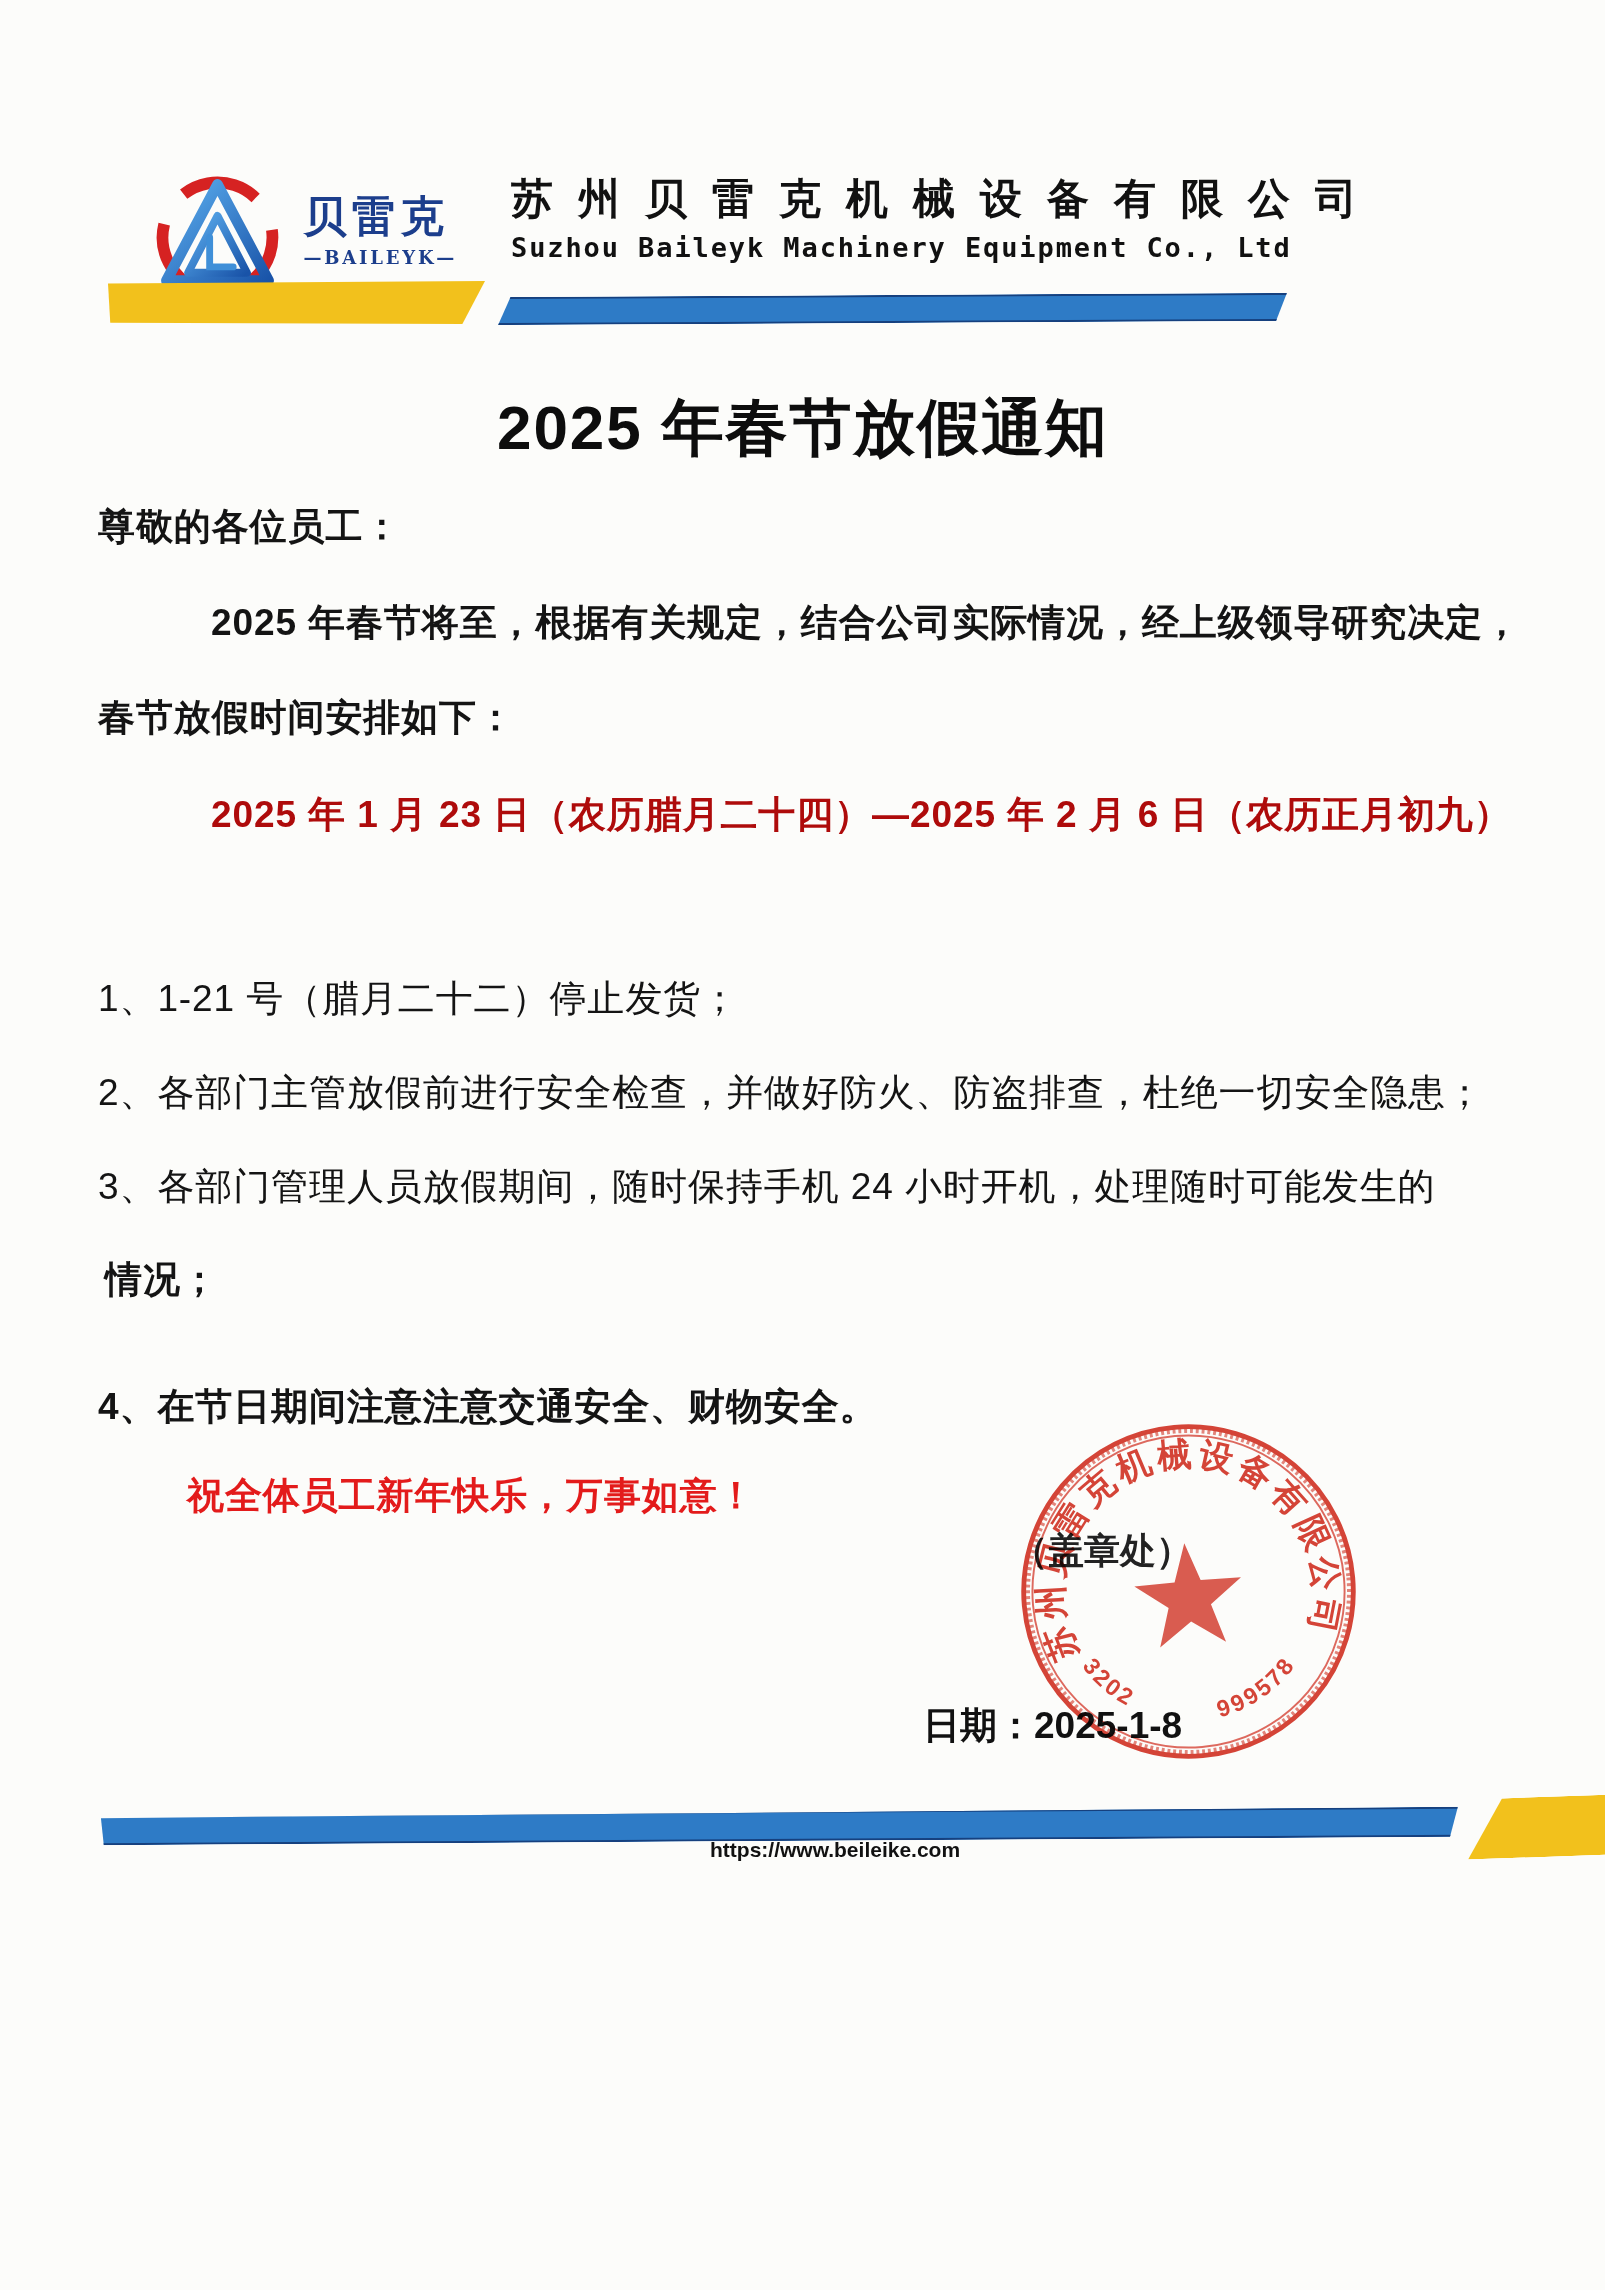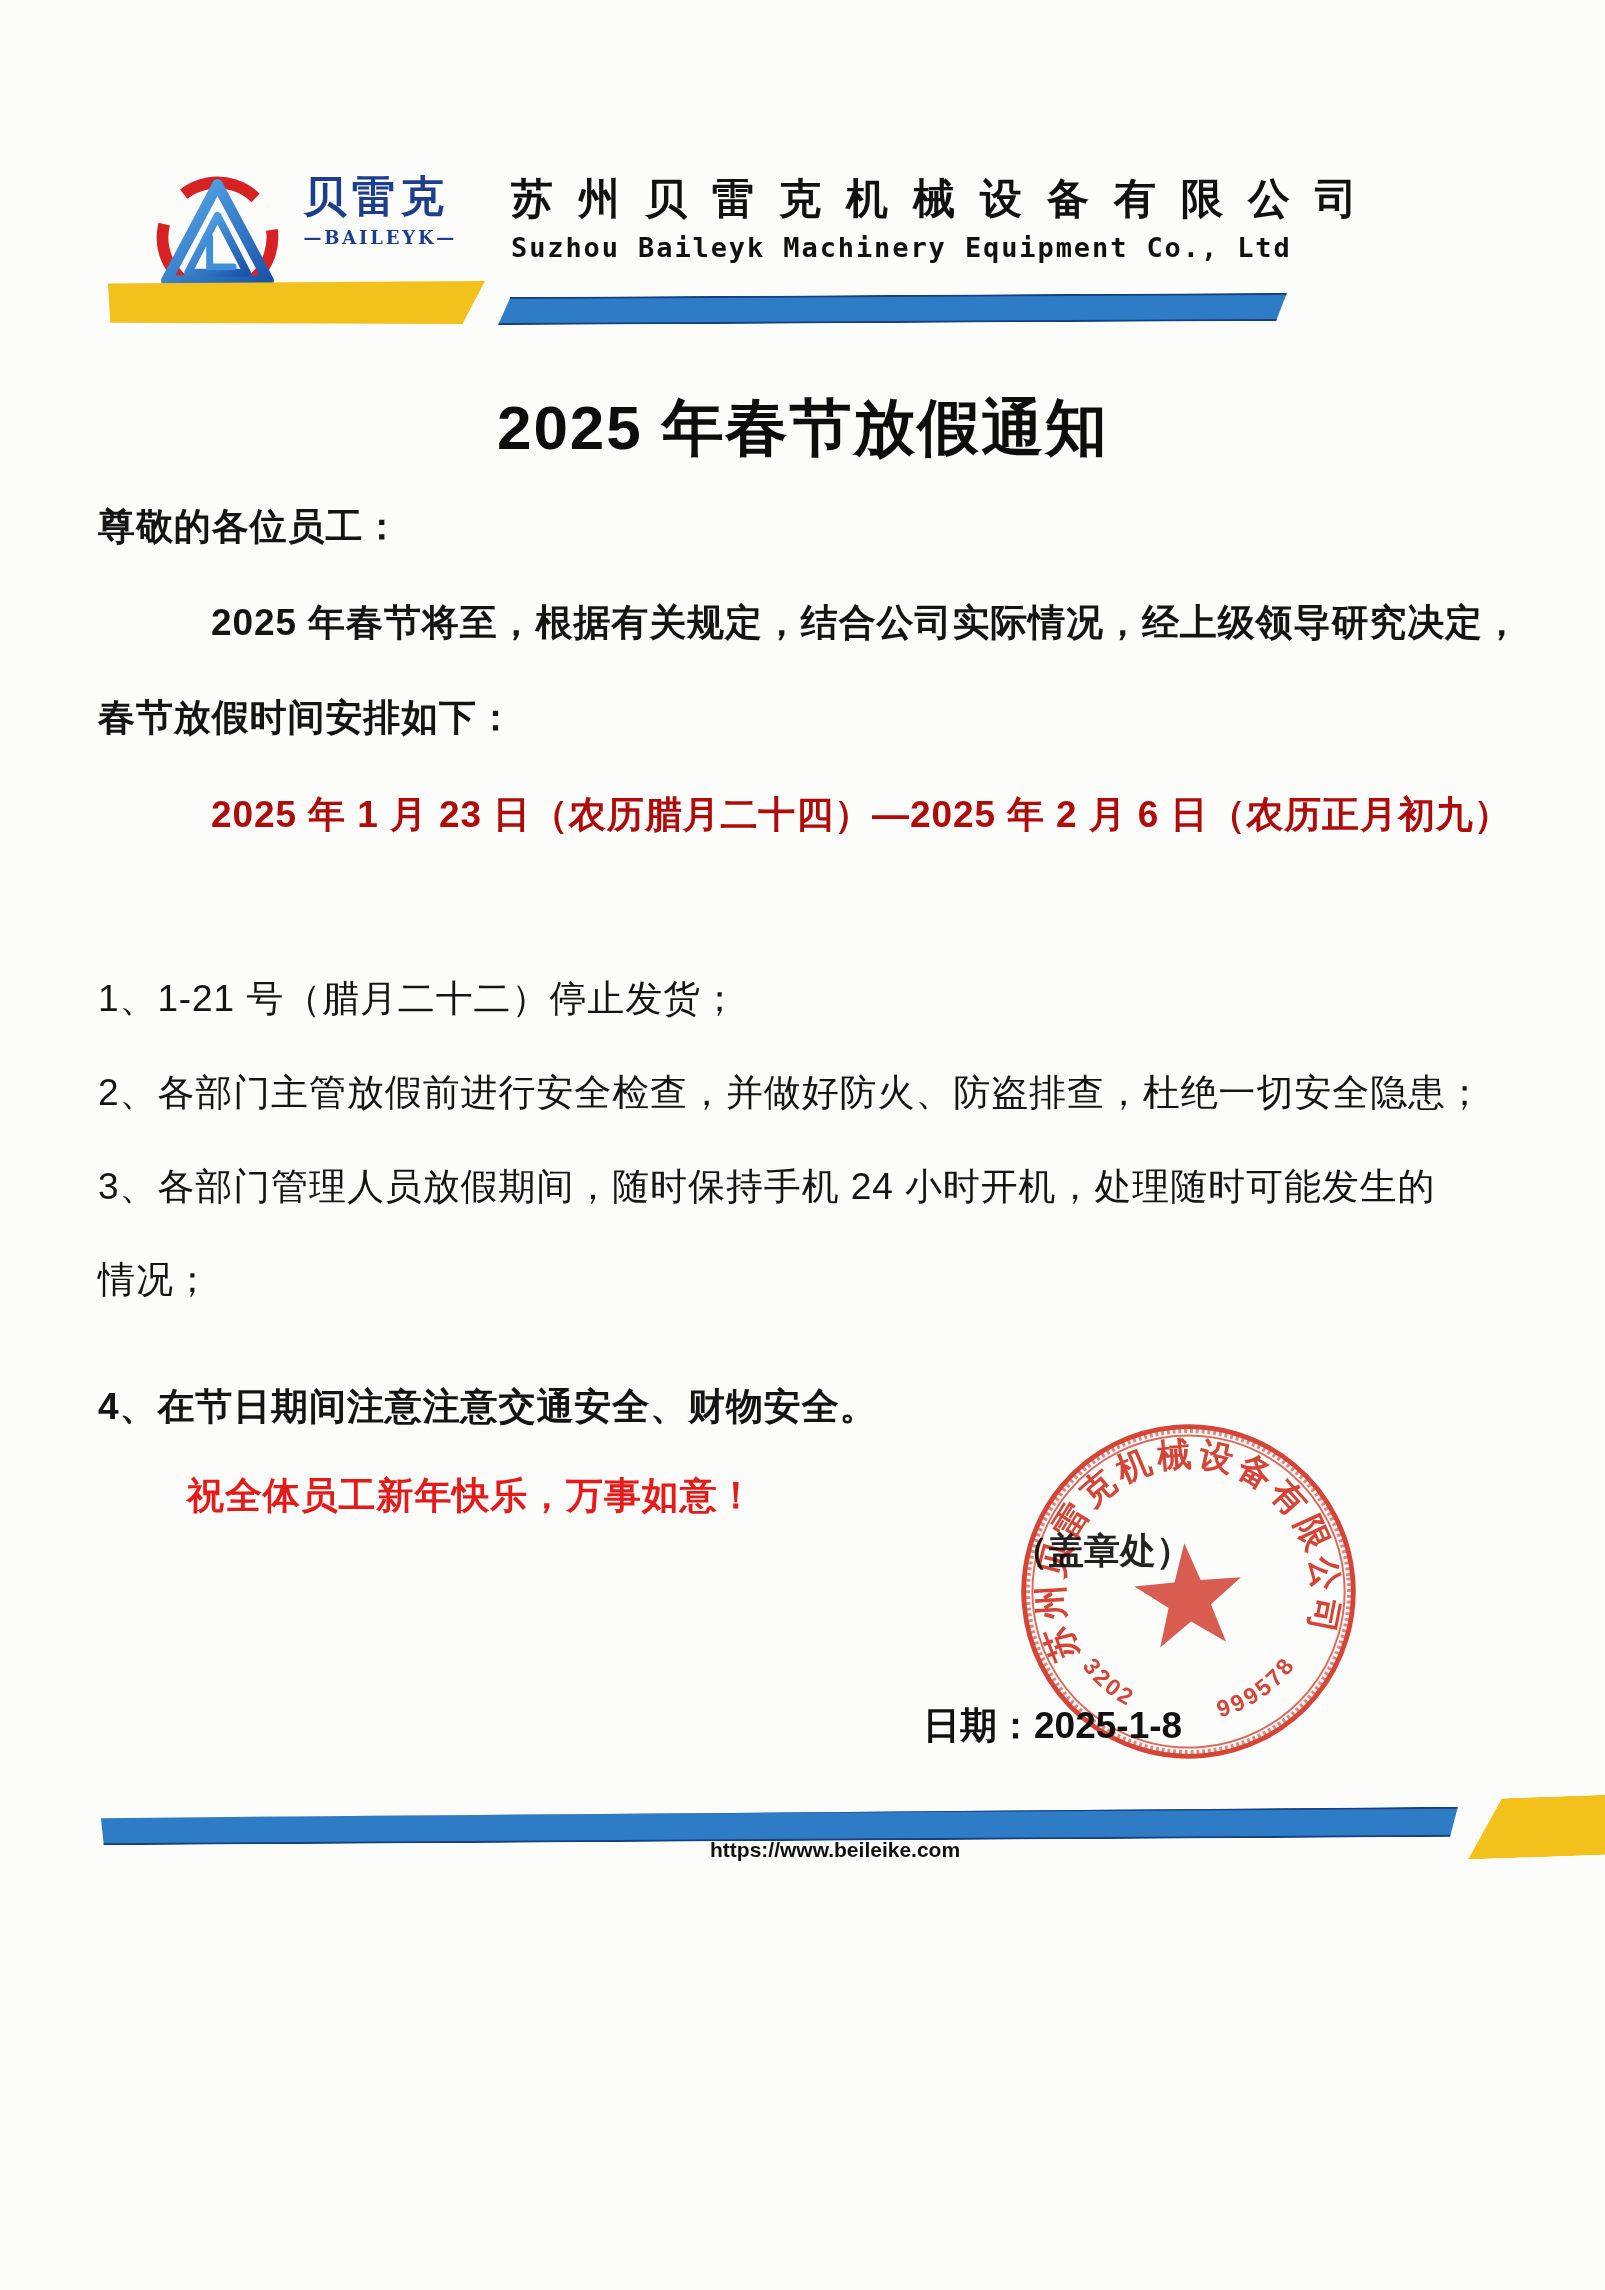--- a/index.html
+++ b/index.html
@@ -10,21 +10,21 @@
   }
   .page{
     position:relative;width:1606px;height:2291px;
     background:#fcfcfa;overflow:hidden;
     color:#141414;
   }
 
   
   .logo-block{position:absolute;left:139px;top:157px;display:flex;align-items:flex-start;}
   .logo-icon{width:157px;height:157px;}
-  .logo-text-col{margin-left:7.5px;margin-top:18px;}
+  .logo-text-col{margin-left:7.5px;margin-top:38px;}
   .logo-cn{font-size:43px;font-weight:800;color:#1c3e8c;letter-spacing:5.6px;line-height:1;}
   .logo-en{font-size:18px;font-weight:700;color:#1c3e8c;letter-spacing:2.8px;margin-top:9.4px;font-family:"DejaVu Serif","Liberation Serif",serif;}
 
   .company-block{position:absolute;left:511px;top:176px;white-space:nowrap;}
   .company-cn{font-size:42px;font-weight:900;letter-spacing:25px;color:#111;line-height:1.1;}
   .company-en{font-size:27px;font-weight:700;letter-spacing:1.9px;color:#111;margin-top:9.4px;
               font-family:"DejaVu Sans Mono","Liberation Mono",monospace;}
 
   .bar-yellow-top{
     position:absolute;left:108px;top:281px;width:377px;height:43px;
@@ -47,21 +47,21 @@
   
   .bline{position:absolute;white-space:nowrap;font-size:37px;letter-spacing:0.9px;color:#141414;}
   .l1 {top:502px; left:98px;font-weight:800;}
   .l2 {top:598px; left:211px;font-weight:700;}
   .l3 {top:693px; left:98px;font-weight:800;}
   .l4 {top:790px; left:211px;font-weight:600;color:#ae0b0b;}
   .l5 {top:884px; left:98px;font-weight:600;color:#ae0b0b;}
   .l6 {top:974px;left:98px;font-weight:500;}
   .l7 {top:1068px;left:98px;font-weight:500;}
   .l8 {top:1162px;left:98px;font-weight:500;}
-  .l9 {top:1255px;left:98px;font-weight:400;}
+  .l9 {top:1255px;left:105px;font-weight:700;}
   .l10{top:1382px;left:98px;font-weight:700;}
   .l11{top:1471px;left:187px;font-weight:800;color:#e31b1b;}
 
   
   .seal-label{position:absolute;left:1012px;top:1527px;font-size:36px;font-weight:700;color:#222;z-index:2;white-space:nowrap;}
   .date-line{position:absolute;left:923px;top:1701px;font-size:37px;font-weight:600;color:#111;z-index:2;white-space:nowrap;}
   .stamp-wrap{
     position:absolute;left:1014px;top:1417px;width:349px;height:349px;
     transform:rotate(-5deg);z-index:3;mix-blend-mode:multiply;opacity:0.92;
     pointer-events:none;

